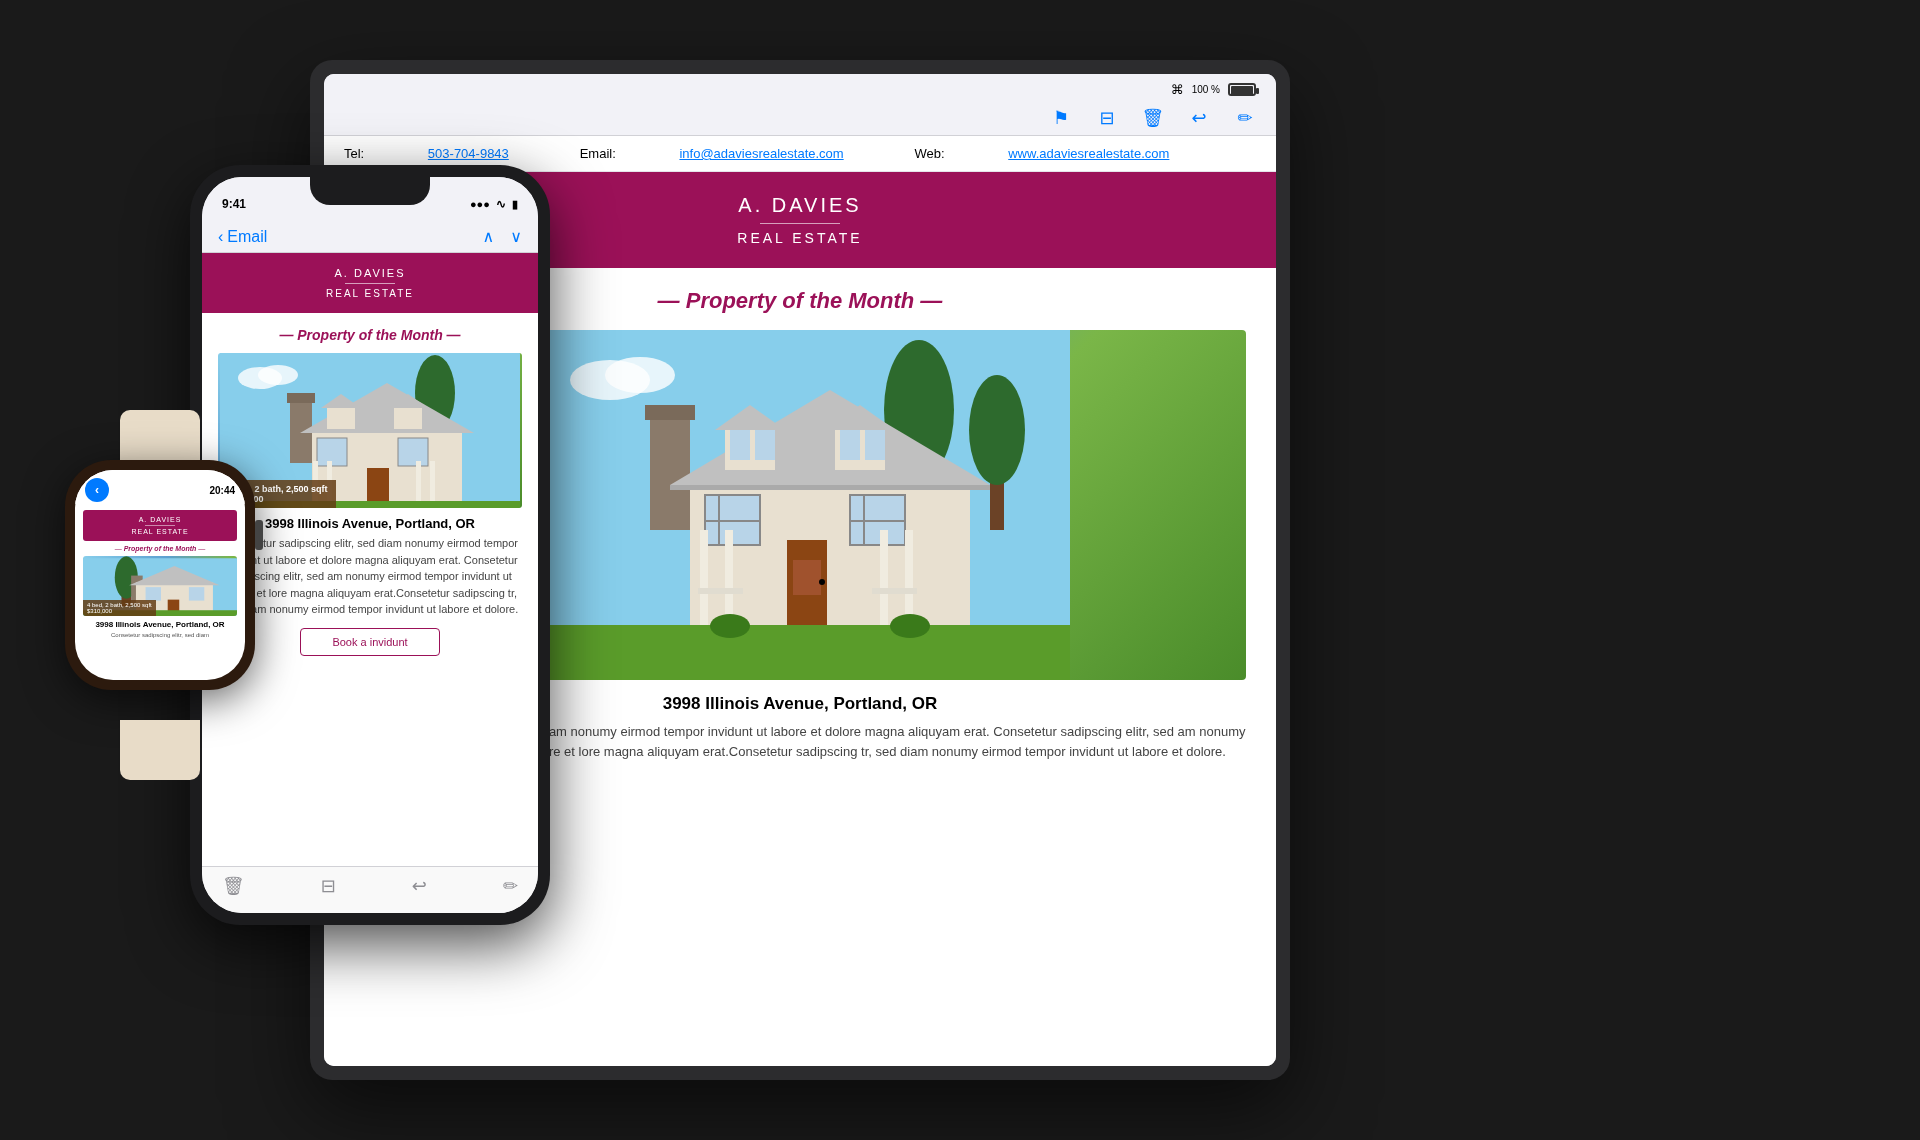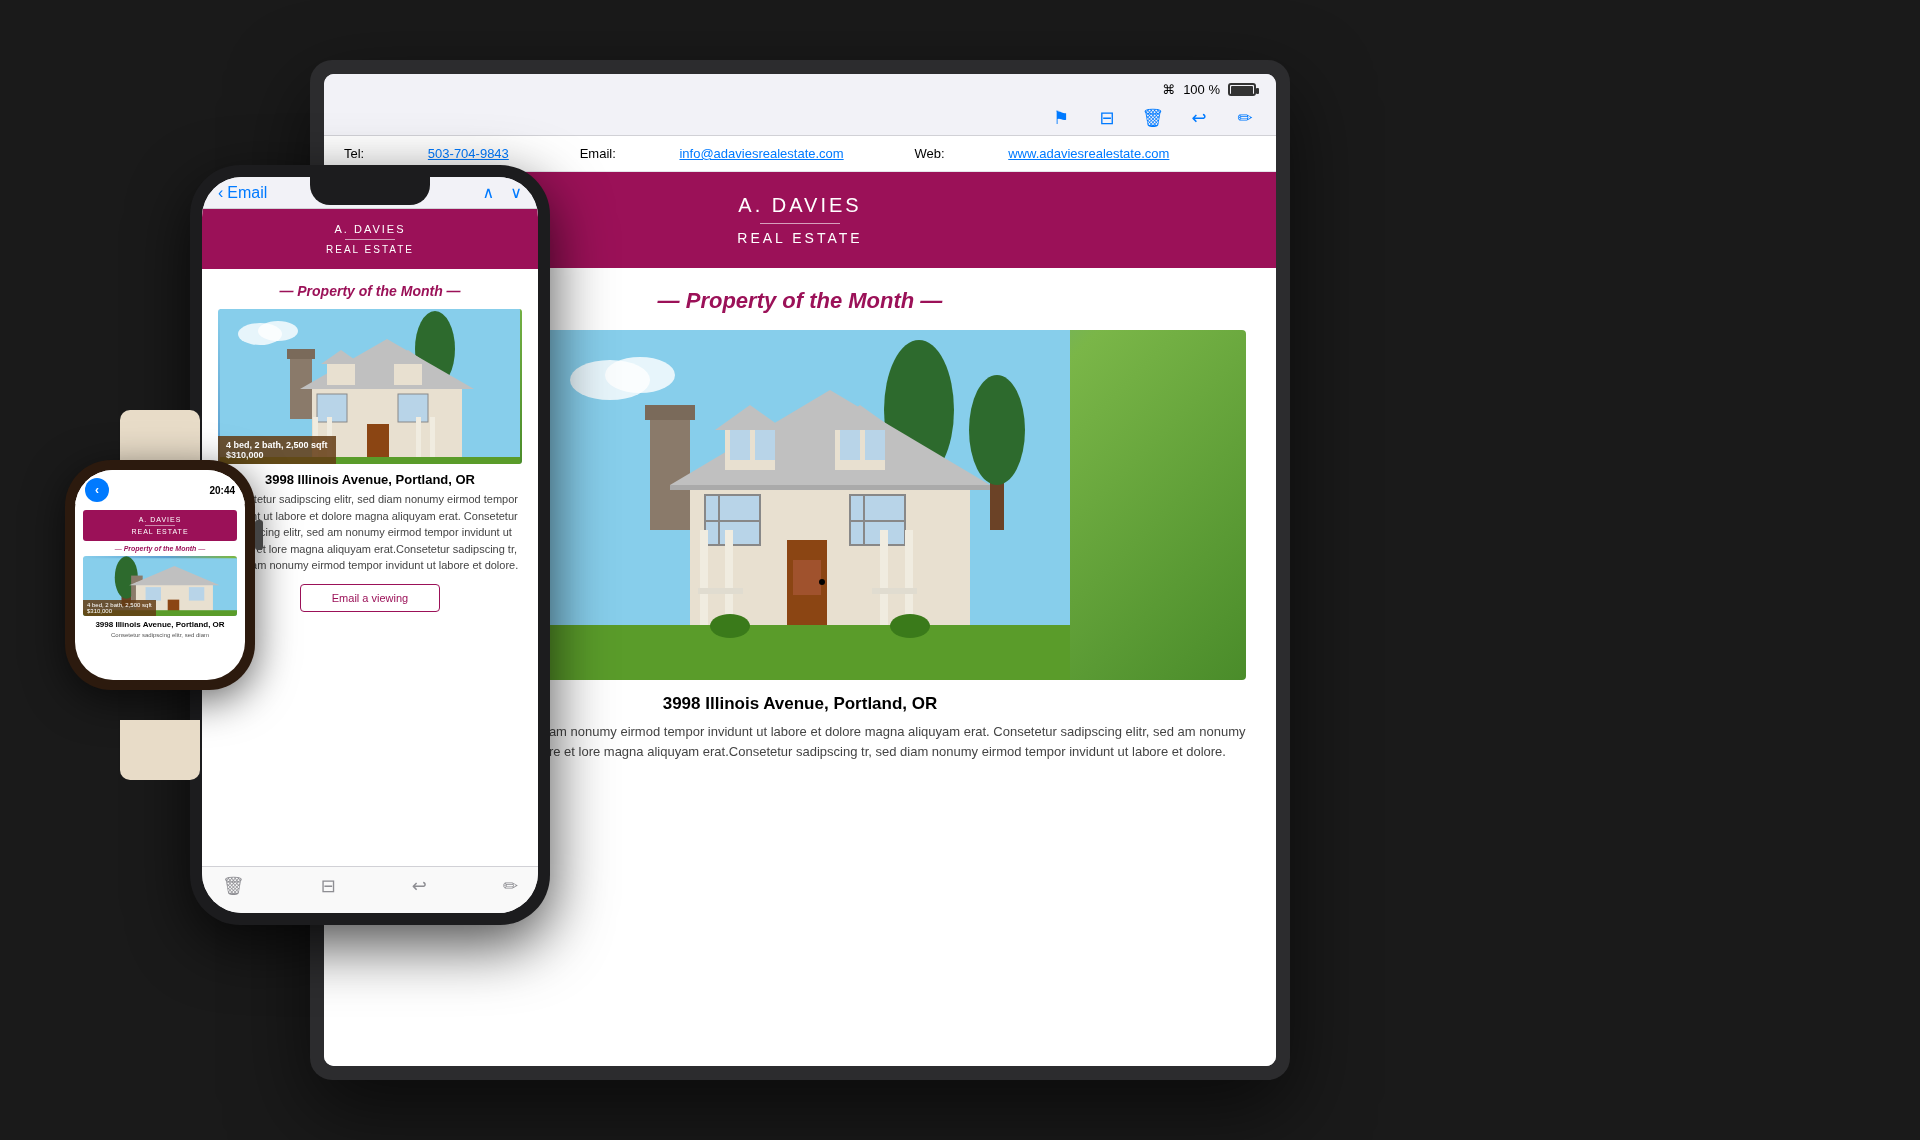--- a/index.html
+++ b/index.html
@@ -462,21 +462,21 @@
     }
   </style>
 </head>
 <body>
 
 <div class="ipad">
   <div class="ipad-screen">
 
     <div class="ipad-status-bar">
       <span>⌘</span>
-      <span style="font-size:13px;">100 %</span>
+      <span style="font-size:10px;">100 %</span>
       <span style="display:inline-block;width:28px;height:13px;border:2px solid #333;border-radius:3px;position:relative;">
         <span style="position:absolute;left:1px;top:1px;height:9px;width:22px;background:#333;border-radius:1px;"></span>
         <span style="position:absolute;right:-5px;top:3px;width:3px;height:6px;background:#333;border-radius:1px;"></span>
       </span>
     </div>
 
     <div class="ipad-toolbar">
       <span class="ipad-toolbar-icon">⚑</span>
       <span class="ipad-toolbar-icon">⊟</span>
       <span class="ipad-toolbar-icon">🗑</span>
@@ -571,20 +571,28 @@
         </div>
       </div>
     </div>
   </div>
 </div>
 
 <div class="iphone">
   <div class="iphone-notch"></div>
   <div class="iphone-screen">
 
+    <div class="iphone-status-bar">
+      <span>9:41</span>
+      <div style="display:flex;gap:6px;align-items:center;">
+        <span style="font-size:11px;">●●●</span>
+        <span style="font-size:12px;">∿</span>
+        <span style="font-size:11px;">▮</span>
+      </div>
+    </div>
 
     <div class="iphone-nav-bar">
       <span class="iphone-back">
         <span>‹</span>
         <span>Email</span>
       </span>
       <div class="iphone-nav-arrows">
         <span>∧</span>
         <span>∨</span>
       </div>
@@ -623,21 +631,21 @@
             <rect x="210" y="108" width="5" height="55" fill="#f0ece0"></rect>
             <rect x="0" y="148" width="300" height="32" fill="#5a9c2a"></rect>
           </svg>
           <div class="property-badge-iphone">
             <div>4 bed, 2 bath, 2,500 sqft</div>
             <div>$310,000</div>
           </div>
         </div>
         <div class="property-address-iphone">3998 Illinois Avenue, Portland, OR</div>
         <div class="property-desc-iphone">Consetetur sadipscing elitr, sed diam nonumy eirmod tempor invidunt ut labore et dolore magna aliquyam erat. Consetetur sadipscing elitr, sed am nonumy eirmod tempor invidunt ut labore et lore magna aliquyam erat.Consetetur sadipscing tr, sed diam nonumy eirmod tempor invidunt ut labore et dolore.</div>
-        <div class="book-button-iphone">Email a viewing</div>
+        <div class="book-button-iphone">Book a invidunt</div>
       </div>
     </div>
 
     <div class="iphone-bottom-bar">
       <span class="iphone-bottom-icon">🗑</span>
       <span class="iphone-bottom-icon">⊟</span>
       <span class="iphone-bottom-icon">↩</span>
       <span class="iphone-bottom-icon">✏</span>
     </div>
   </div>

